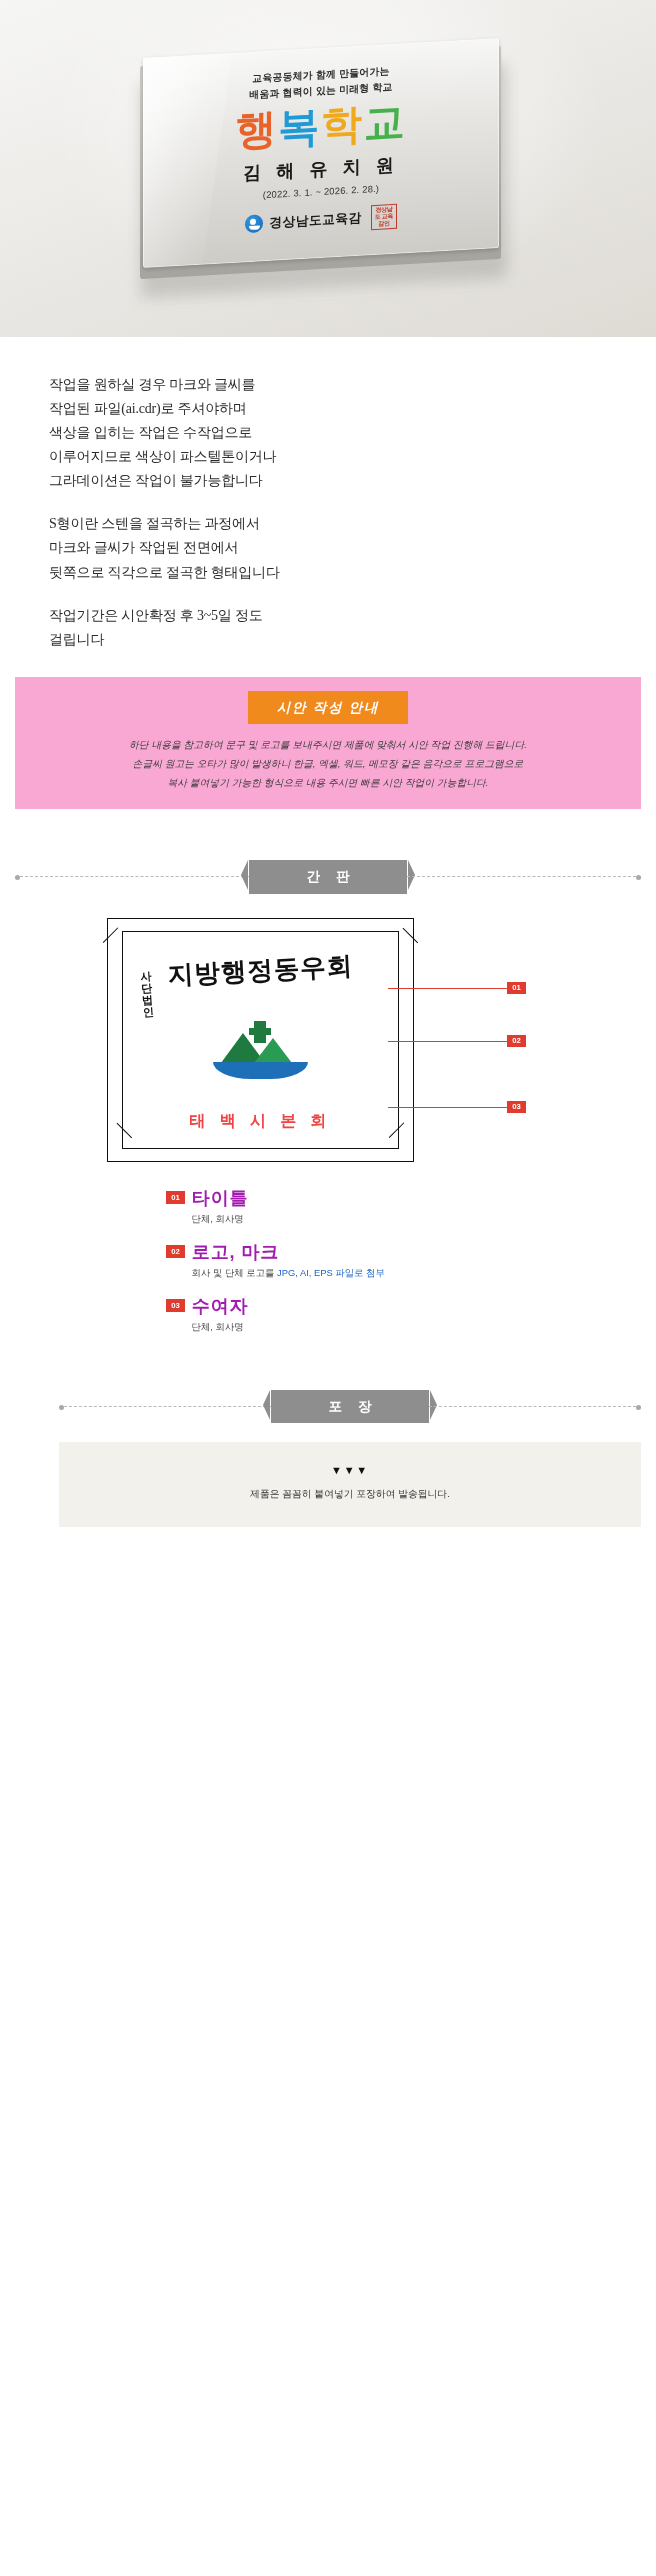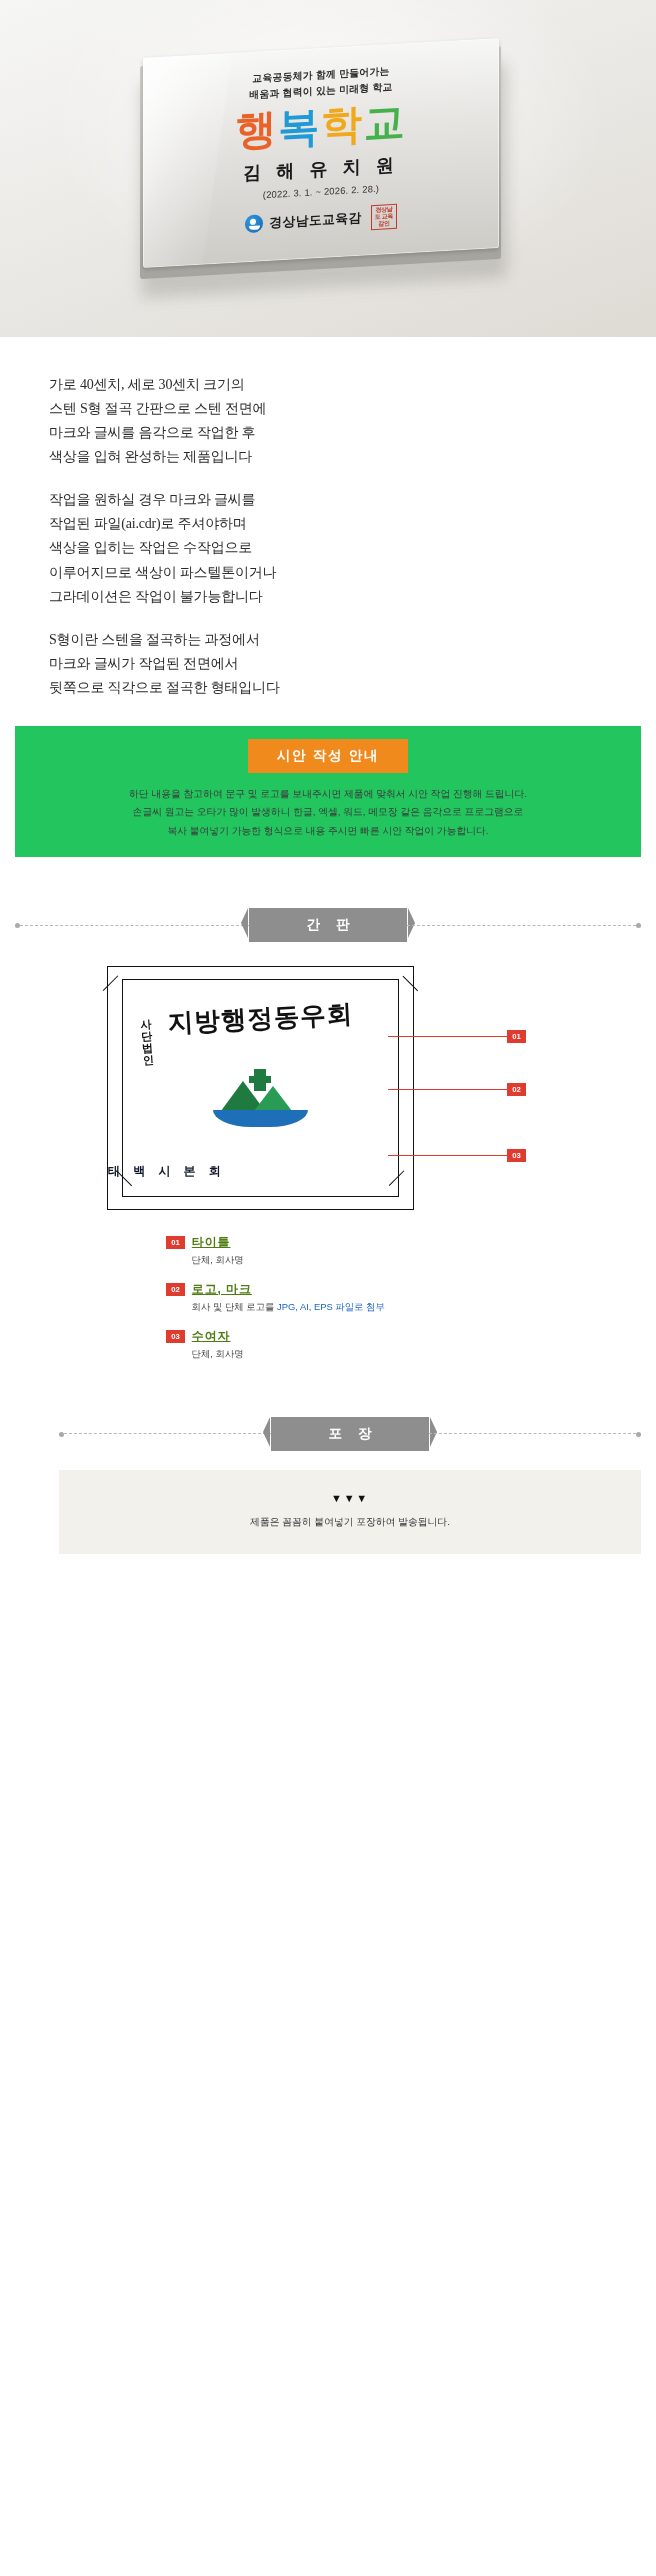--- a/index.html
+++ b/index.html
@@ -176,22 +176,23 @@
   .badge-gray   { background: #8e8e8e; }
   .badge-tail-l, .badge-tail-r {
     position:absolute; top:0; width:0; height:0;
   }
   .badge-tail-l { left:-7.7px; border-top: 15.3px solid transparent; border-bottom: 15.3px solid transparent; }
   .badge-tail-r { right:-7.7px; border-top: 15.3px solid transparent; border-bottom: 15.3px solid transparent; }
 
   
   .guide-box {
     margin: 0 15.3px;
-    background: #22c55e;
+    background: #f9a8d4;
     padding: 13.6px 17px 17px;
+    font-style: italic;
   }
   .guide-badge-row {
     display:flex; justify-content:center;
     margin-bottom: 12px;
   }
   .guide-badge {
     background:#f08a1d; color:#fff;
     font-size: 13.6px; font-weight:700; letter-spacing: 1.7px;
     padding: 7.7px 29px;
   }
@@ -277,22 +278,22 @@
   .sign-emblem .cross {
     position:absolute; left: 44px; top: 1.7px;
     width: 12px; height: 22px; background: #1f7a3f;
   }
   .sign-emblem .cross2 {
     position:absolute; left: 39px; top: 8.5px;
     width: 22px; height: 6.8px; background: #1f7a3f;
   }
   .sign-bottom {
     position:absolute; left:0; right:0; bottom: 29px;
-    text-align:left;
-    font-size: 12px; font-weight:700; color:#0f172a;
+    text-align:center;
+    font-size: 16px; font-weight:700; color:#ef4444;
     letter-spacing: 5.1px;
     font-family: "Liberation Serif", serif;
   }
 
   .cal-num {
     position:absolute;
     width: 19px; height: 12.8px;
     background: #e03b2f;
     color: #fff;
     font-size: 7.7px;
@@ -310,21 +311,21 @@
   }
   .legend-item { margin-bottom: 13.6px; }
   .legend-head {
     display:flex; align-items:center; gap: 6.8px;
   }
   .legend-num {
     width: 19px; height: 12.8px; background: #e03b2f; color:#fff;
     font-size: 7.7px; font-weight:700;
     display:flex; align-items:center; justify-content:center;
   }
-  .legend-title { font-size: 12px; font-weight: 700; color:#4d7c0f; letter-spacing: 0.9px; text-decoration: underline; }
+  .legend-title { font-size: 18px; font-weight: 700; color:#a21caf; letter-spacing: 0.9px; }
   .legend-desc {
     margin: 3.4px 0 0 25.6px;
     font-size: 9.4px; color: #444;
   }
   .legend-desc .hl { color: #1a63c8; margin-top: 8px; }
 
   
   .pack-section { padding: 8.5px 0 34px; margin-left: 44px; }
   .pack-box {
     margin: 19px 15.3px 0;
@@ -356,32 +357,30 @@
         <div class="p-foot">
           <span class="p-logo-mark"></span>
           <span class="p-org">경상남도교육감</span>
           <span class="p-seal">경상남도 교육감인</span>
         </div>
       </div>
     </div>
   </div>
 
   <div class="desc">
-    <p style="white-space:pre-line">가로 40센치, 세로 30센치 크기의
-스텐 S형 절곡 간판으로 스텐 전면에
-마크와 글씨를 음각으로 작업한 후
-색상을 입혀 완성하는 제품입니다</p>
     <p style="white-space:pre-line">작업을 원하실 경우 마크와 글씨를
 작업된 파일(ai.cdr)로 주셔야하며
 색상을 입히는 작업은 수작업으로
 이루어지므로 색상이 파스텔톤이거나
 그라데이션은 작업이 불가능합니다</p>
     <p style="white-space:pre-line">S형이란 스텐을 절곡하는 과정에서
 마크와 글씨가 작업된 전면에서
 뒷쪽으로 직각으로 절곡한 형태입니다</p>
+    <p style="white-space:pre-line">작업기간은 시안확정 후 3~5일 정도
+걸립니다</p>
   </div>
 
   <div class="guide-box">
     <div class="guide-badge-row">
       <div class="guide-badge">시안 작성 안내</div>
     </div>
     <div class="guide-text">
       <div>하단 내용을 참고하여 문구 및 로고를 보내주시면 제품에 맞춰서 시안 작업 진행해 드립니다.</div>
       <div>손글씨 원고는 오타가 많이 발생하니 한글, 엑셀, 워드, 메모장 같은 음각으로 프로그램으로</div>
       <div>복사 붙여넣기 가능한 형식으로 내용 주시면 빠른 시안 작업이 가능합니다.</div>

